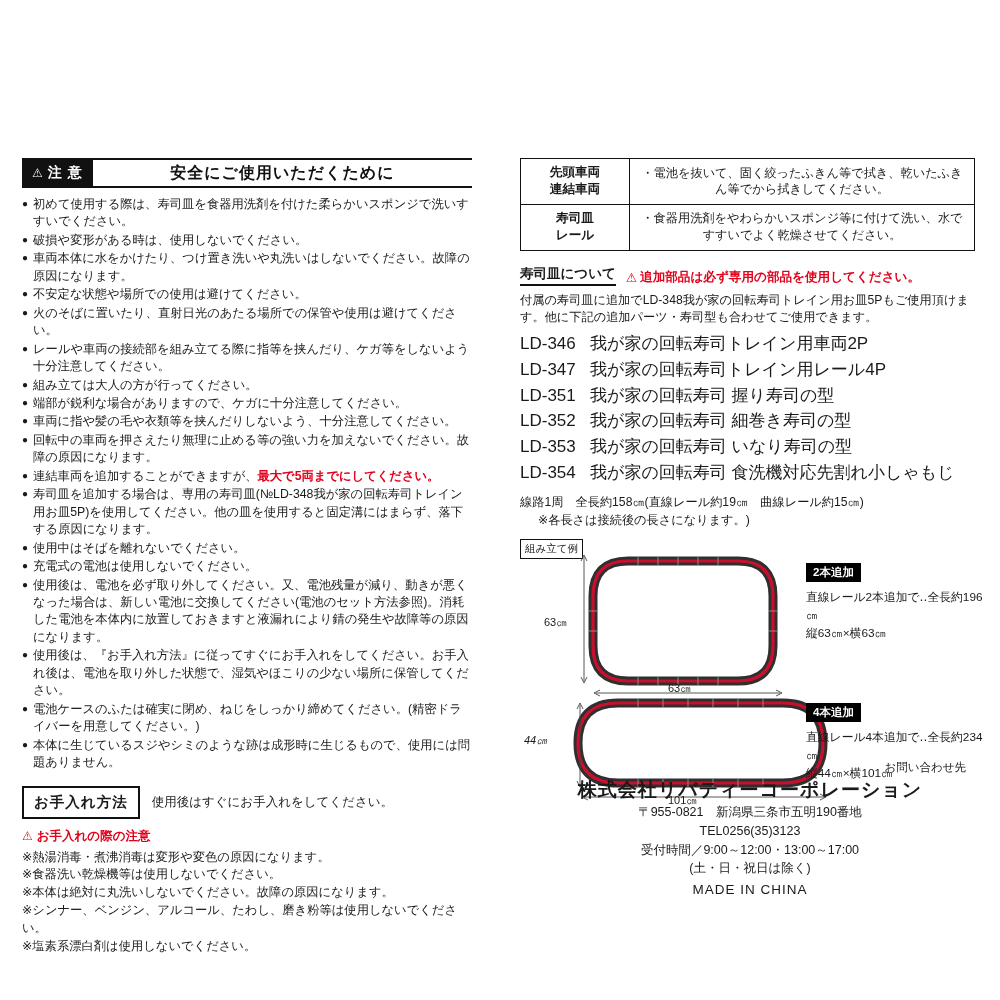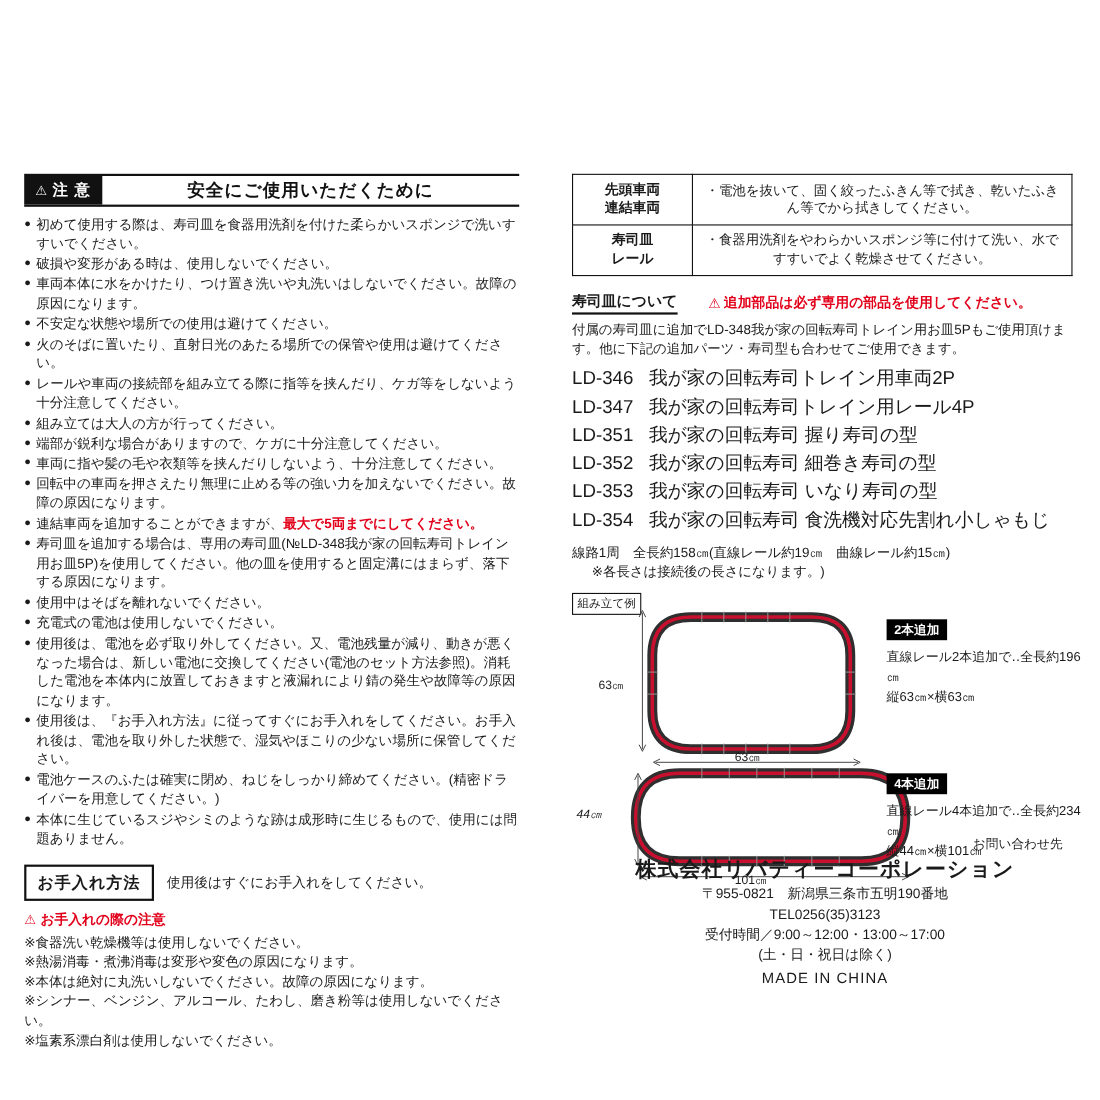--- a/index.html
+++ b/index.html
@@ -37,21 +37,21 @@
   .notes{margin-top:4px;}
   .note{font-size:12.3px;line-height:1.45;}
 
   
   .right{position:absolute;left:520px;top:158px;width:460px;}
 
   table.cleaning{border-collapse:collapse;width:455px;}
   table.cleaning td{border:1px solid #111;vertical-align:middle;padding:5px 6px;font-size:12.2px;line-height:1.38;text-align:center;}
   table.cleaning td.lbl{width:96px;text-align:center;font-weight:bold;font-size:12.6px;}
 
-  .sec-head{display:flex;align-items:center;margin-top:14px;gap:18px;}
+  .sec-head{display:flex;align-items:flex-end;margin-top:14px;}
   .sec-head .t1{font-size:13.5px;font-weight:bold;border-bottom:2px solid #111;padding-bottom:1px;}
   .sec-head .t2{color:#e2001a;font-size:12.6px;font-weight:bold;margin-left:10px;display:flex;align-items:center;}
   .sec-head .t2 .tri{margin-right:3px;}
 
   .para{font-size:12.2px;line-height:1.45;margin-top:6px;}
   .partlist{margin-top:4px;}
   .partrow{font-size:17px;line-height:1.52;display:flex;}
   .partrow .code{width:70px;flex:0 0 70px;}
   .looplen{font-size:12.2px;line-height:1.45;margin-top:8px;}
   .looplen .sub{display:block;padding-left:18px;}
@@ -170,22 +170,22 @@
       <div class="care-box">お手入れ方法</div>
       <div class="care-note">使用後はすぐにお手入れをしてください。</div>
     </div>
 
     <div class="care-warn">
       <span class="tri">⚠</span>
       <span>お手入れの際の注意</span>
     </div>
 
     <div class="notes">
+      <div class="note">※熱湯消毒・煮沸消毒は変形や変色の原因になります。</div>
       <div class="note">※食器洗い乾燥機等は使用しないでください。</div>
-      <div class="note">※熱湯消毒・煮沸消毒は変形や変色の原因になります。</div>
       <div class="note">※本体は絶対に丸洗いしないでください。故障の原因になります。</div>
       <div class="note">※シンナー、ベンジン、アルコール、たわし、磨き粉等は使用しないでください。</div>
       <div class="note">※塩素系漂白剤は使用しないでください。</div>
     </div>
   </div>
 
   <div class="right">
 
     <table class="cleaning">
       <tbody>

